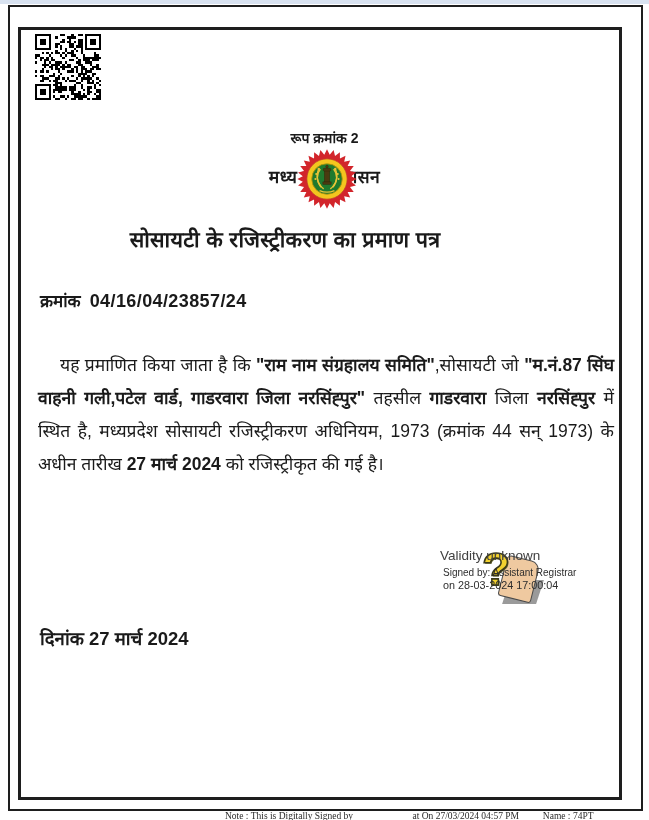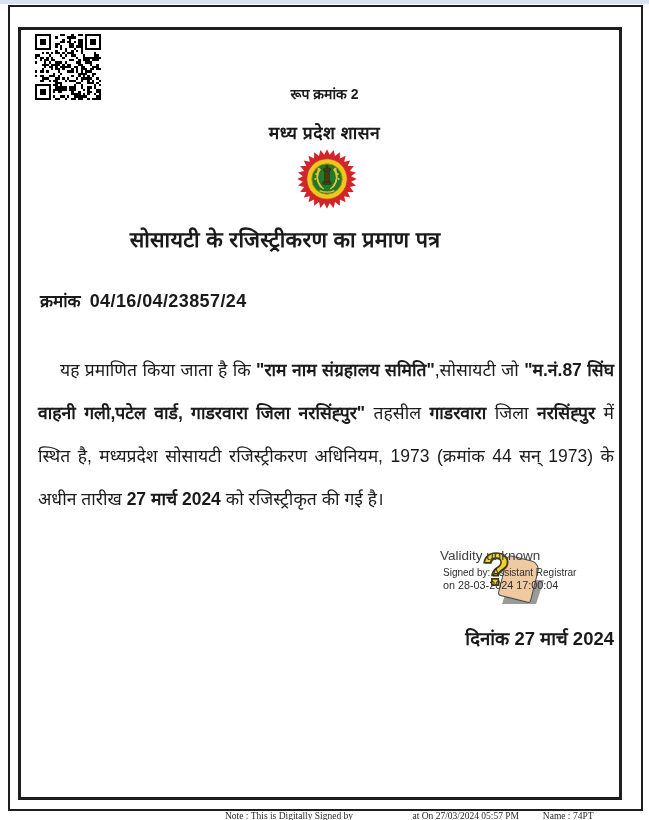--- a/index.html
+++ b/index.html
@@ -5,46 +5,46 @@
   html,body{margin:0;padding:0;background:#ffffff;}
   .page{
     position:relative;width:649px;height:820px;background:#ffffff;
     overflow:hidden;font-family:"Liberation Sans",sans-serif;color:#1a1a1a;
   }
   .scan-strip{position:absolute;left:0;top:0;width:649px;height:4px;background:#d8e2f0;}
   .outer-border{position:absolute;left:8px;top:5px;width:631px;height:802px;border:2px solid #1e1e1e;}
   .inner-border{position:absolute;left:18px;top:27px;width:598px;height:767px;border:3px solid #1e1e1e;}
   .qr{position:absolute;left:35px;top:33px;width:66px;height:68px;}
   .qr svg{width:66px;height:68px;display:block;}
-  .hdr{position:absolute;left:0;width:649px;text-align:center;font-weight:bold;}
+  .hdr{position:absolute;left:0;width:649px;text-align:center;font-weight:bold;margin-top:44px;}
   .hdr.form-no{top:84px;font-size:14px;}
   .hdr.rule-ref{top:102px;font-size:13.5px;}
   .hdr.gov{top:120px;font-size:17.5px;letter-spacing:.5px;}
   .emblem{position:absolute;left:294px;top:146px;width:66px;height:66px;}
   .emblem svg{width:66px;height:66px;display:block;}
   .doc-title{position:absolute;left:0;top:224px;width:570px;text-align:center;
     font-size:21.5px;font-weight:bold;letter-spacing:.3px;}
   .serial{position:absolute;left:40px;top:289px;font-size:17px;font-weight:bold;}
   .serial .num{font-size:18px;letter-spacing:.4px;margin-left:9px;text-align:center;}
   .body-par{position:absolute;left:38px;top:349px;width:576px;
-    font-size:17.5px;line-height:43px;text-align:justify;text-indent:22px;}
+    font-size:17.5px;line-height:33px;text-align:justify;text-indent:22px;}
   .body-par b{font-weight:700;}
   .sig-block{position:absolute;left:438px;top:548px;width:180px;height:62px;}
   .sig-icon{position:absolute;left:42px;top:6px;width:70px;height:56px;z-index:1;}
   .sig-shadow{position:absolute;left:26px;top:26px;width:34px;height:24px;background:#9a9a9a;
     transform:skewX(-18deg);}
   .sig-hand{position:absolute;left:22px;top:4px;width:32px;height:40px;background:#efc9a0;
     border:1px solid #4a4a4a;transform:rotate(14deg);border-radius:5px 9px 3px 3px;}
   .sig-q{position:absolute;left:2px;top:-12px;font-size:46px;font-weight:bold;color:#f2d12e;
     -webkit-text-stroke:1.6px #3a3a1a;text-shadow:1px 1px 0 #6b6b2a;}
   .sig-validity{position:absolute;left:2px;top:0;font-size:13.5px;color:#404040;z-index:2;}
   .sig-signed{position:absolute;left:5px;top:19px;font-size:10px;color:#2e2e2e;z-index:2;}
   .sig-on{position:absolute;left:5px;top:31px;font-size:10.8px;color:#2e2e2e;z-index:2;}
   .date-row{position:absolute;left:40px;top:625px;width:574px;display:flex;
-    justify-content:flex-end;font-size:18.5px;font-weight:600;}
+    justify-content:space-between;font-size:18.5px;font-weight:600;}
   .bottom-note{position:absolute;left:225px;top:811px;font-size:9.5px;color:#2a2a2a;
     font-family:"Liberation Serif",serif;white-space:pre;}
 </style>
 </head>
 <body>
 
 <div class="page">
   <div class="scan-strip"></div>
   <div class="outer-border"></div>
   <div class="inner-border"></div>
@@ -405,14 +405,14 @@
     </div>
     <div class="sig-validity">Validity unknown</div>
     <div class="sig-signed">Signed by: Assistant Registrar</div>
     <div class="sig-on">on 28-03-2024 17:00:04</div>
   </div>
 
   <div class="date-row">
     <span>दिनांक 27 मार्च 2024</span>
   </div>
 
-  <div class="bottom-note">Note : This is Digitally Signed by                         at On 27/03/2024 05:57 PM          Name : 74PT</div>
+  <div class="bottom-note">Note : This is Digitally Signed by                         at On 27/03/2024 04:57 PM          Name : 74PT</div>
 </div>
 
 </body></html>

